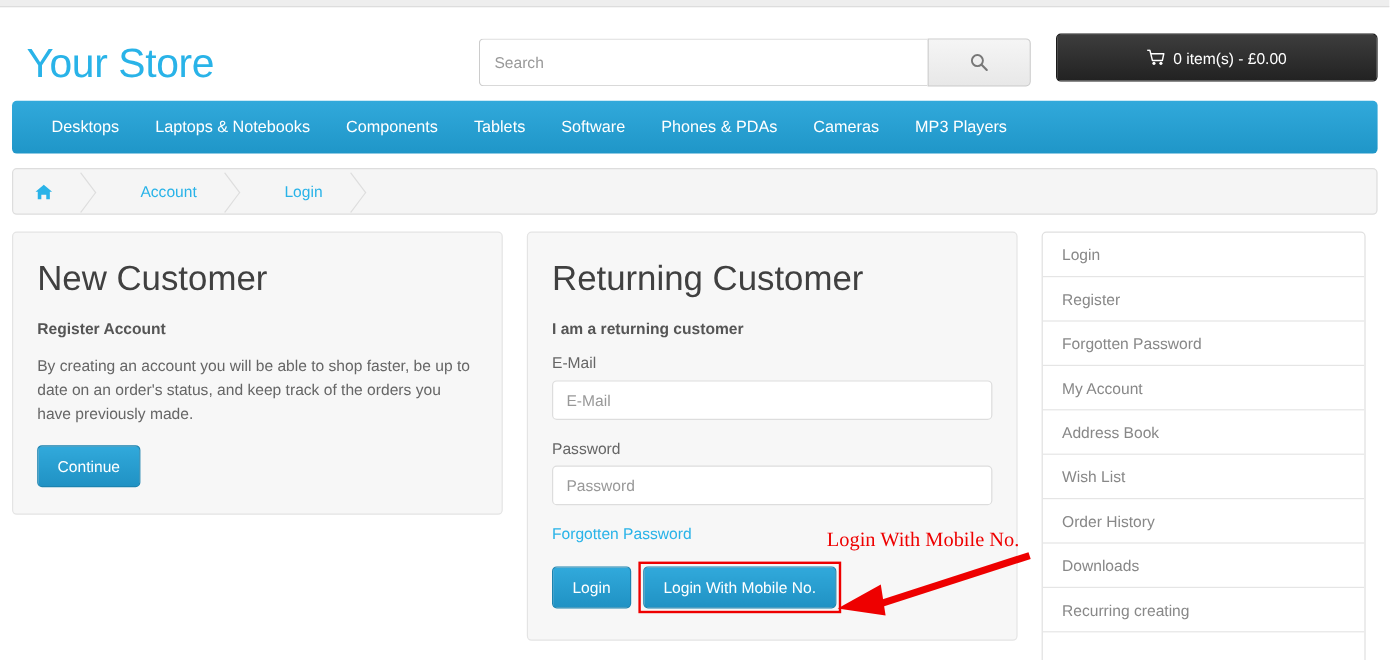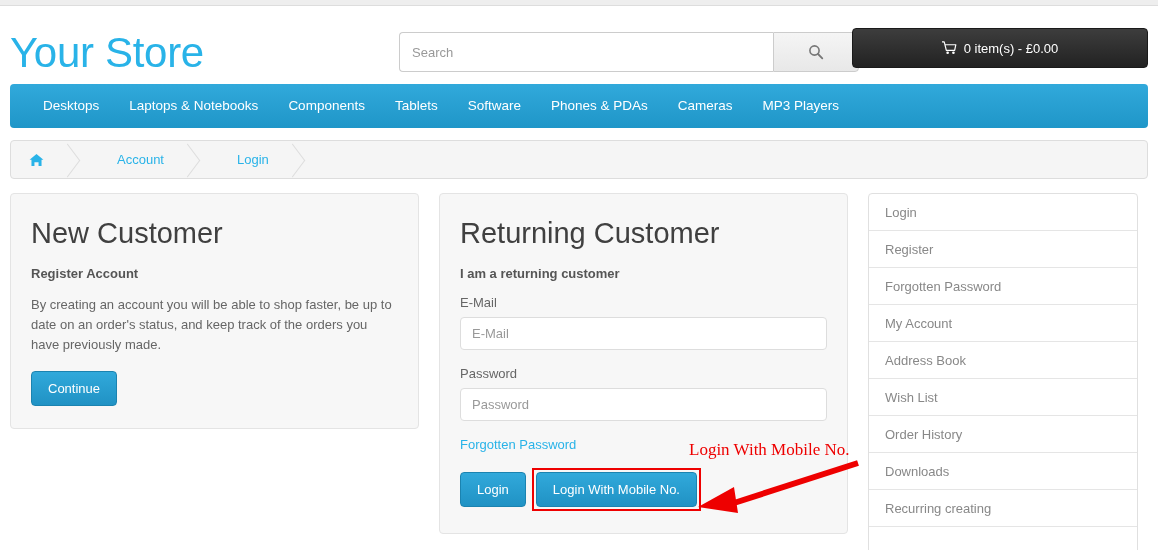--- a/index.html
+++ b/index.html
@@ -22,22 +22,22 @@
   }
 
   
   .header {
     position: relative;
     height: 78px;
     padding: 0 10px;
   }
   .logo {
     position: absolute;
-    left: 10px; top: 30px;
-    font-size: 42px;
+    left: 22px; top: 30px;
+    font-size: 34px;
     line-height: 34px;
     color: #29b3e8;
     font-weight: normal;
     letter-spacing: -0.3px;
     white-space: nowrap;
   }
   .search-group {
     position: absolute;
     left: 399px; top: 26px;
     display: flex;
@@ -63,21 +63,21 @@
     border-radius: 0 4px 4px 0;
     background: linear-gradient(to bottom, #f5f5f5 0%, #e8e8e8 100%);
     cursor: pointer;
     display: flex; align-items: center; justify-content: center;
     padding: 0;
   }
   .search-btn svg { display:block; }
   .cart-btn {
     position: absolute;
     right: 10px; top: 22px;
-    width: 296px; height: 40px;
+    width: 268px; height: 40px;
     background: linear-gradient(to bottom, #3d3d3d 0%, #222222 100%);
     border: 1px solid #1a1a1a;
     border-radius: 4px;
     color: #ffffff;
     font-size: 13px;
     display: flex; align-items: center; justify-content: center;
     gap: 7px;
     cursor: pointer;
     font-family: "Liberation Sans", sans-serif;
     margin-left: 14px;

